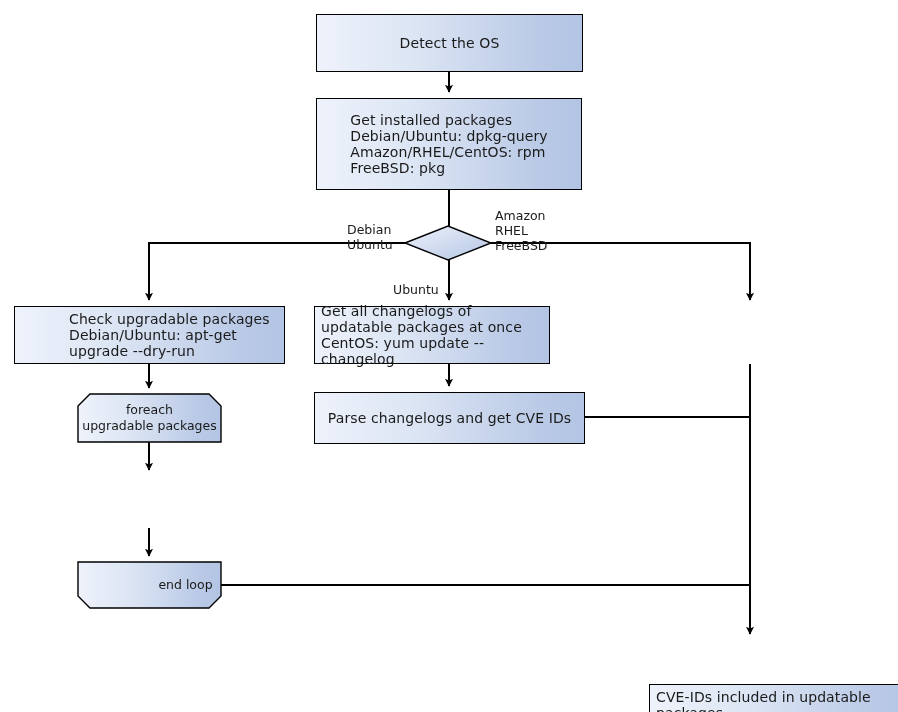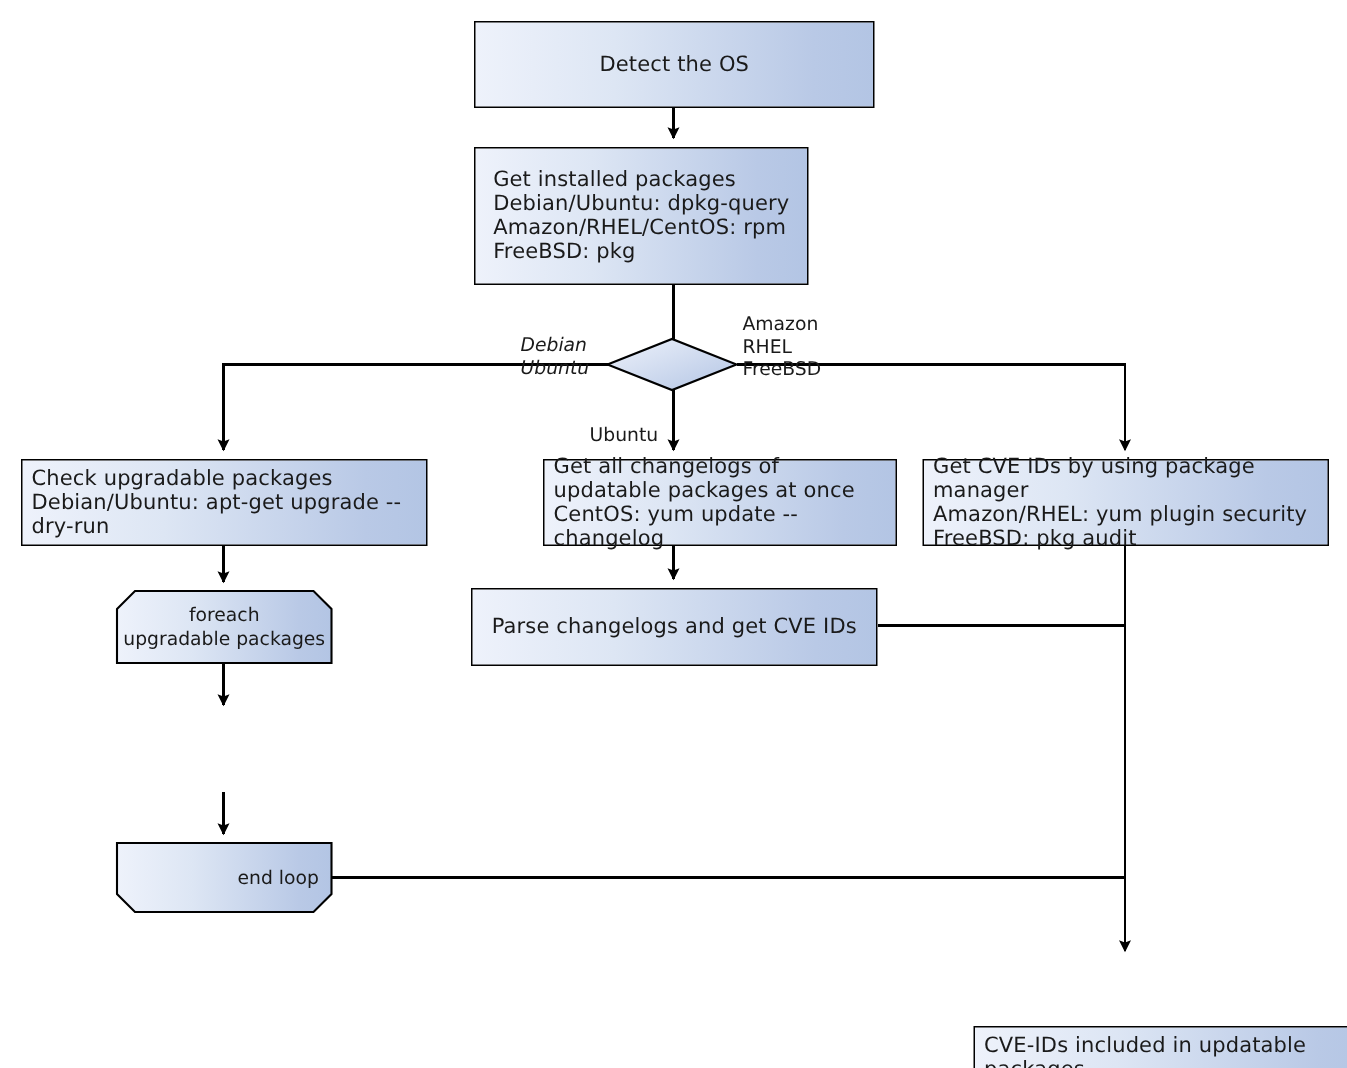--- a/index.html
+++ b/index.html
@@ -122,42 +122,37 @@
 
     <polygon points="78,406 90,394 209,394 221,406 221,442 78,442" fill="url(#nodegrad)" stroke="#000000" stroke-width="1.4"></polygon>
 
     <polygon points="78,562 221,562 221,596 209,608 90,608 78,596" fill="url(#nodegrad)" stroke="#000000" stroke-width="1.4"></polygon>
   </svg>
 
   <div class="node" style="left:316px; top:14px; width:267px; height:58px;">
     <span class="txt">Detect the OS</span>
   </div>
 
-  <div class="node" style="left:316px; top:98px; width:223px; height:92px;">
+  <div class="node" style="left:316px; top:98px; width:266px; height:92px;">
     <span class="txt">Get installed packages
 Debian/Ubuntu: dpkg-query
 Amazon/RHEL/CentOS: rpm
 FreeBSD: pkg</span>
   </div>
 
-  <div class="node" style="left:14px; top:306px; width:271px; height:58px;">
+  <div class="node" style="left:14px; top:306px; width:271px; height:58px;padding-left:48px;">
     <span class="txt">Check upgradable packages
 Debian/Ubuntu: apt-get upgrade --dry-run</span>
   </div>
 
-  <div class="node" style="left:314px; top:306px; width:236px; height:58px;margin-left:48px;">
+  <div class="node" style="left:314px; top:306px; width:236px; height:58px;">
     <span class="txt">Get all changelogs of updatable packages at once
 CentOS: yum update --changelog</span>
   </div>
 
-  <div class="node" style="left:615px; top:306px; width:271px; height:58px;">
-    <span class="txt">Get CVE IDs by using package manager
-Amazon/RHEL: yum plugin security
-FreeBSD: pkg audit</span>
-  </div>
 
   <div class="loop-label" style="left:78px; top:394px; width:143px; height:48px;">
     <span class="txt">foreach
 upgradable  packages</span>
   </div>
 
   <div class="node" style="left:314px; top:392px; width:271px; height:52px;">
     <span class="txt">Parse changelogs and get CVE IDs</span>
   </div>
 
@@ -165,21 +160,21 @@
   <div class="loop-label" style="left:78px; top:562px; width:143px; height:46px;padding-left:36px;">
     <span class="txt">end loop</span>
   </div>
 
   <div class="node" style="left:649px; top:640px; width:271px; height:58px;margin-top:44px;">
     <span class="txt">CVE-IDs included in updatable packages
 were scanned</span>
   </div>
 
   <div class="edge-label" style="left:347px; top:207px; width:56px;">
-    <span style="white-space:pre-line;font-style:italic;">Debian
+    <span style="white-space:pre-line;">Debian
 Ubuntu</span>
   </div>
 
   <div class="edge-label" style="left:495px; top:193px; width:70px;">
     <span style="white-space:pre-line;">Amazon
 RHEL
 FreeBSD</span>
   </div>
 
   <div class="edge-label" style="left:393px; top:267px; width:56px;">

